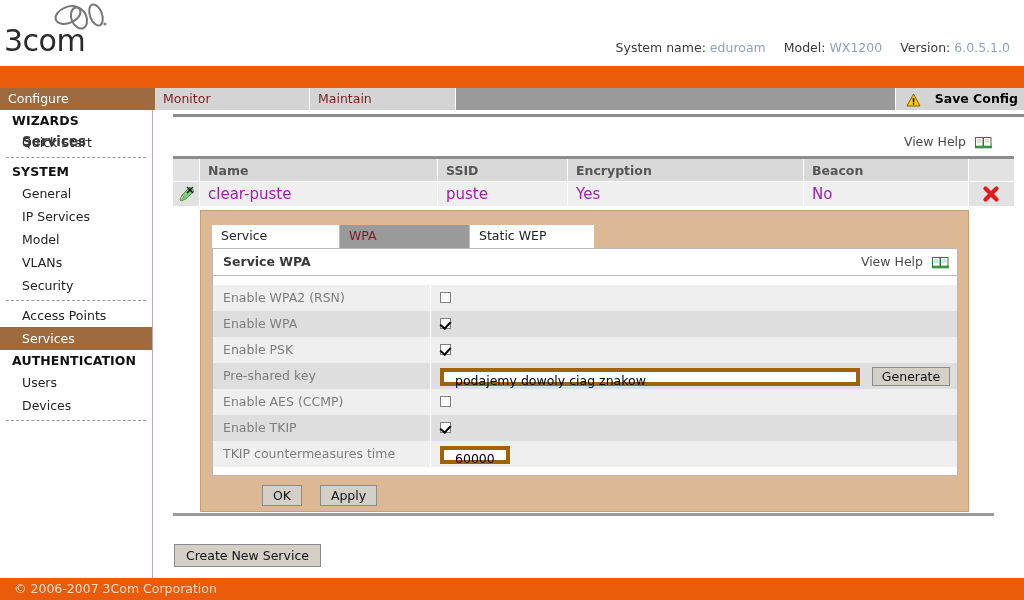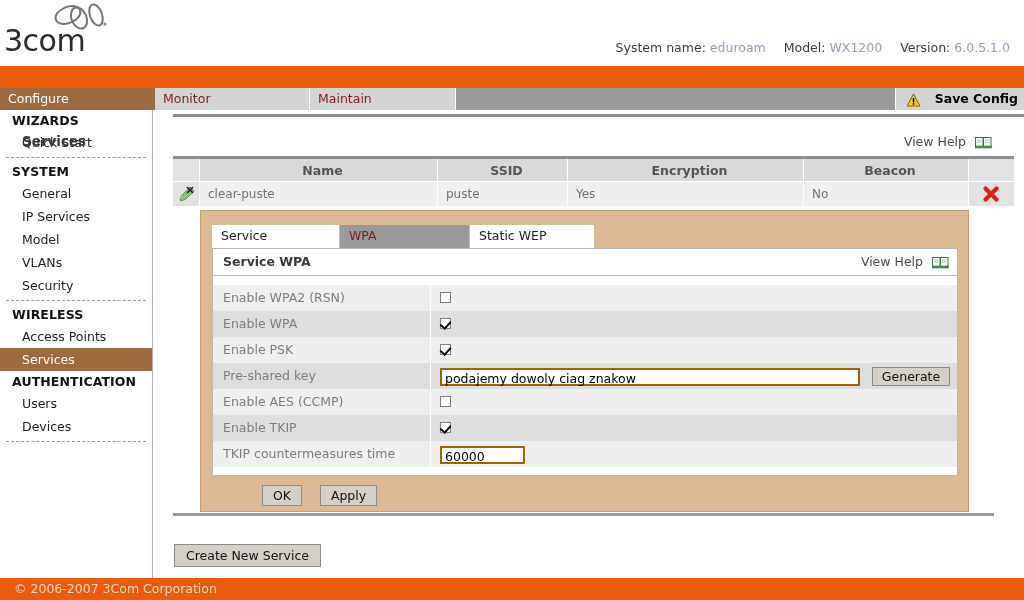--- a/index.html
+++ b/index.html
@@ -76,28 +76,28 @@
     position:absolute; left:22px; top:133px; font-size:13.5px; font-weight:bold; color:#3a3a3a;
   }
   .viewhelp-top {
     position:absolute; right:32px; top:134px; font-size:12.5px; color:#4a4a4a; white-space:nowrap;
   }
   .book-ico { display:inline-block; vertical-align:-3px; margin-left:5px; }
 
   
   .tbl { position:absolute; left:173px; top:156px; width:841px; }
   .tbl-rule { width:841px; height:3px; background:#8d8d8d; }
-  .tbl-head { display:flex; height:23px; background:#e2e2e2; border-bottom:1px solid #ffffff;text-align:center; }
+  .tbl-head { display:flex; height:23px; background:#e2e2e2; border-bottom:1px solid #ffffff; }
   .tbl-head .th {
     font-weight:bold; font-size:12.5px; color:#555; line-height:23px; padding-left:8px;
     border-right:1px solid #ffffff; background:#d9d9d9;
   }
   .tbl-row { display:flex; height:24px; background:#efefef; }
   .tbl-row .td {
-    font-size:12px; color:#737373; line-height:24px; padding-left:8px;
+    font-size:15px; color:#a21caf; line-height:24px; padding-left:8px;
     border-right:1px solid #ffffff; background:#efefef;
   }
   .c-ico  { width:27px; flex:0 0 27px; background:#e2e2e2 !important; padding-left:0 !important; position:relative;}
   .c-name { width:238px; flex:0 0 238px; }
   .c-ssid { width:130px; flex:0 0 130px; }
   .c-enc  { width:236px; flex:0 0 236px; }
   .c-bea  { width:165px; flex:0 0 165px; }
   .c-del  { width:45px;  flex:0 0 45px; background:#e2e2e2 !important; padding-left:0 !important; position:relative; border-right:none !important;}
 
   .edit-ico { position:absolute; left:5px; top:3px; }
@@ -148,26 +148,26 @@
   .cbx {
     display:inline-block; width:11px; height:11px; background:#ffffff;
     border:1px solid #808080; vertical-align:-1px; position:relative;
   }
   .cbx.checked::after {
     content:""; position:absolute; left:1px; top:0px;
     width:5px; height:8px; border:solid #000; border-width:0 2px 2px 0;
     transform: rotate(42deg);
   }
   .txt {
-    display:inline-block; height:18px; background:#fff; border:2px solid #a16207;
+    display:inline-block; height:18px; background:#fff; border:4px solid #a16207;
     font-family:"DejaVu Sans", "Liberation Sans", sans-serif; font-size:12.5px; color:#000;
-    padding:0 3px; line-height:17px; vertical-align:middle;
+    padding:0 11px; line-height:17px; vertical-align:middle;
   }
   .txt.psk { width:420px; }
-  .txt.tkip { width:85px; }
+  .txt.tkip { width:70px; }
   .btn {
     display:inline-block; background:#d4d0c8; border:1px solid #8b8b8b;
     font-family:"DejaVu Sans","Liberation Sans",sans-serif; font-size:12.5px; color:#111;
     padding:1px 9px; line-height:15px; vertical-align:middle; text-align:center;
   }
   .btn.gen { margin-left:8px; }
 
   .panel-btns { position:absolute; left:14px; top:274px;padding-left:47px; }
   .panel-btns .btn { margin-right:14px; padding:2px 10px; }
 
@@ -244,21 +244,20 @@
     <div class="sb-sep"></div>
 
     <div class="sb-group">SYSTEM</div>
     <div class="sb-item">General</div>
     <div class="sb-item">IP Services</div>
     <div class="sb-item">Model</div>
     <div class="sb-item">VLANs</div>
     <div class="sb-item">Security</div>
     <div class="sb-sep"></div>
 
-    <div class="sb-group">WIRELESS</div>
     <div class="sb-item">Access Points</div>
     <div class="sb-item active">Services</div>
 
     <div class="sb-group">AUTHENTICATION</div>
     <div class="sb-item">Users</div>
     <div class="sb-item">Devices</div>
     <div class="sb-sep"></div>
   </div>
   <div class="side-rail"></div>
   <div class="foot-rail"></div>

